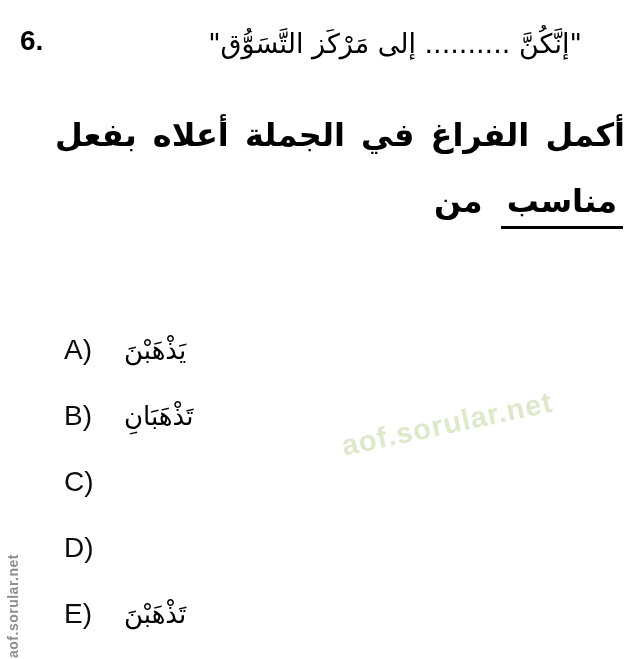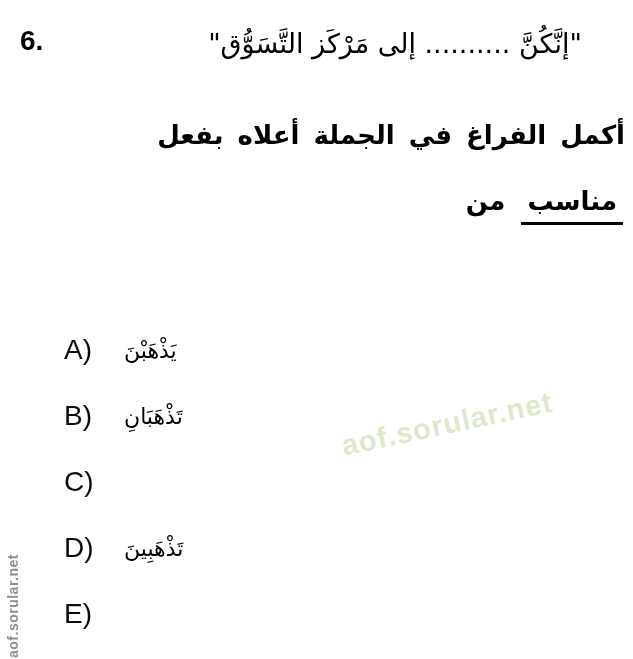--- a/index.html
+++ b/index.html
@@ -35,21 +35,21 @@
   }
   .question-text {
     position: absolute;
     right: 8px;
     top: 102px;
     width: 585px;
     direction: rtl;
     text-align: right;
     font-family: "DejaVu Sans", sans-serif;
     font-weight: bold;
-    font-size: 26px;
+    font-size: 32px;
     line-height: 66px;
     word-spacing: 5px;
     color: #000000;
   }
   .underlined-word {
     border-bottom: 3px solid #000000;
     padding: 0 6px 6px 6px;
     margin: 0 2px;
   }
   .options {
@@ -64,21 +64,21 @@
   }
   .option-label {
     font-family: "Liberation Sans", sans-serif;
     font-size: 28px;
     color: #0c0c0c;
     min-width: 48px;
   }
   .option-arabic {
     direction: rtl;
     font-family: "DejaVu Sans", sans-serif;
-    font-size: 22px;
+    font-size: 26px;
     color: #000000;
     margin-left: 12px;
     white-space: nowrap;
   }
   .watermark-center {
     position: absolute;
     left: 342px;
     top: 430px;
     transform: rotate(-12deg);
     transform-origin: 0 50%;
@@ -124,22 +124,22 @@
   </div>
   <div class="option-row">
     <span class="option-label">B)</span>
     <span class="option-arabic" dir="rtl">تَذْهَبَانِ</span>
   </div>
   <div class="option-row">
     <span class="option-label">C)</span>
   </div>
   <div class="option-row">
     <span class="option-label">D)</span>
-    <span class="option-arabic" dir="rtl">تَذْهَبِينَ</span>
   </div>
   <div class="option-row">
     <span class="option-label">E)</span>
+    <span class="option-arabic" dir="rtl">تَذْهَبْنَ</span>
   </div>
 </div>
 
 <div class="watermark-center">aof.sorular.net</div>
 
 <div class="watermark-side">aof.sorular.net</div>
 
 </body></html>

